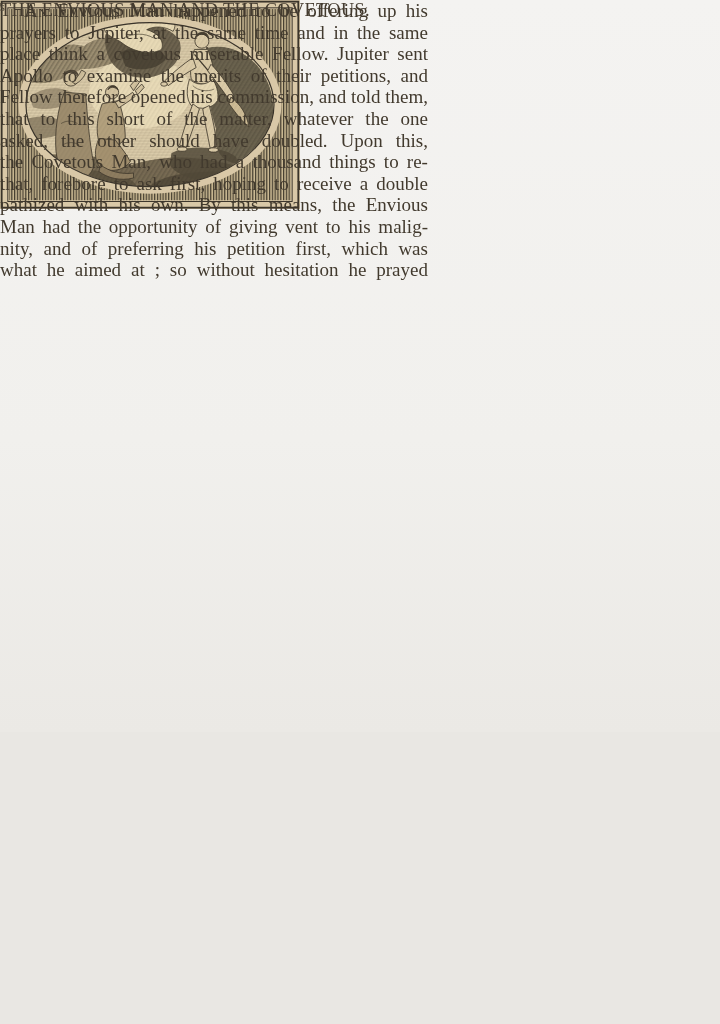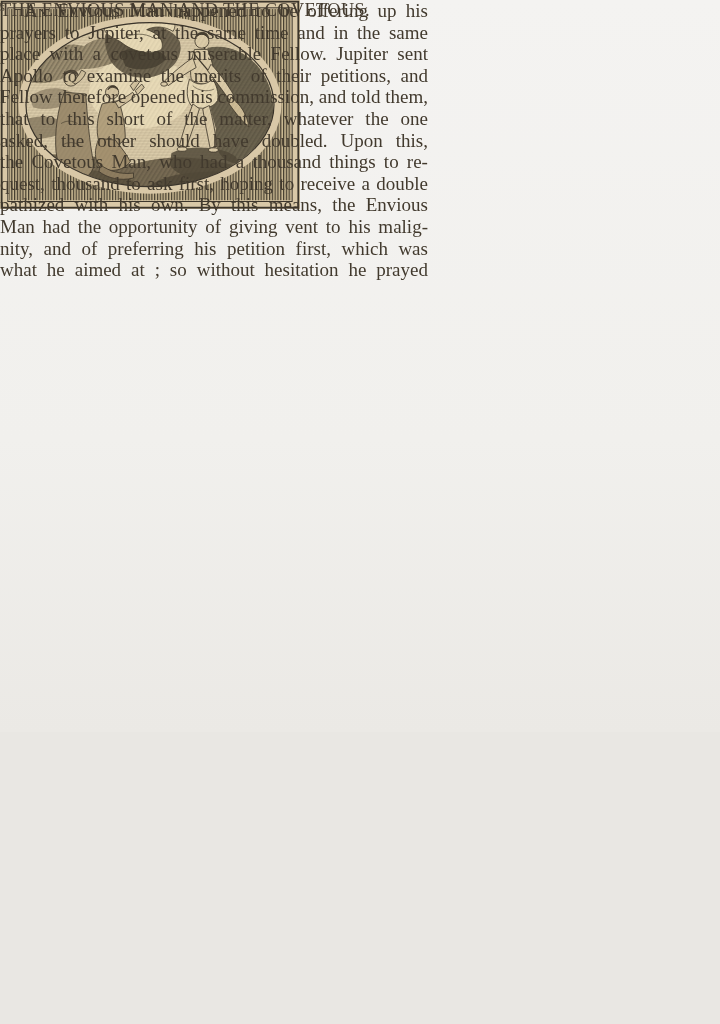--- a/index.html
+++ b/index.html
@@ -189,27 +189,27 @@
 
       <ellipse cx="182" cy="127" rx="150.5" ry="99.5" fill="none" stroke="#39332a" stroke-width="1.4"></ellipse>
     </svg>
   </div>
 
   <div class="chapter-title">THE ENVIOUS MAN AND THE COVETOUS.</div>
 
   <div class="body-text">
     <div class="line first"><span class="lead">An</span><span> Envious Man happened to be offering up his</span></div>
     <div class="line">prayers to Jupiter, at the same time and in the same</div>
-    <div class="line">place with a covetous miserable Fellow. Jupiter sent</div>
+    <div class="line">place think a covetous miserable Fellow. Jupiter sent</div>
     <div class="line">Apollo to examine the merits of their petitions, and</div>
     <div class="line">Fellow therefore opened his commission, and told them,</div>
     <div class="line">that to this short of the matter, whatever the one</div>
     <div class="line">asked, the other should have doubled. Upon this,</div>
     <div class="line">the Covetous Man, who had a thousand things to re-</div>
-    <div class="line">quest, thousand to ask first, hoping to receive a double</div>
+    <div class="line">that, forebore to ask first, hoping to receive a double</div>
     <div class="line">pathized with his own. By this means, the Envious</div>
     <div class="line">Man had the opportunity of giving vent to his malig-</div>
     <div class="line">nity, and of preferring his petition first, which was</div>
     <div class="line">what he aimed at ; so without hesitation he prayed</div>
   </div>
 
   <div class="signature">s</div>
 
 </div>
 

